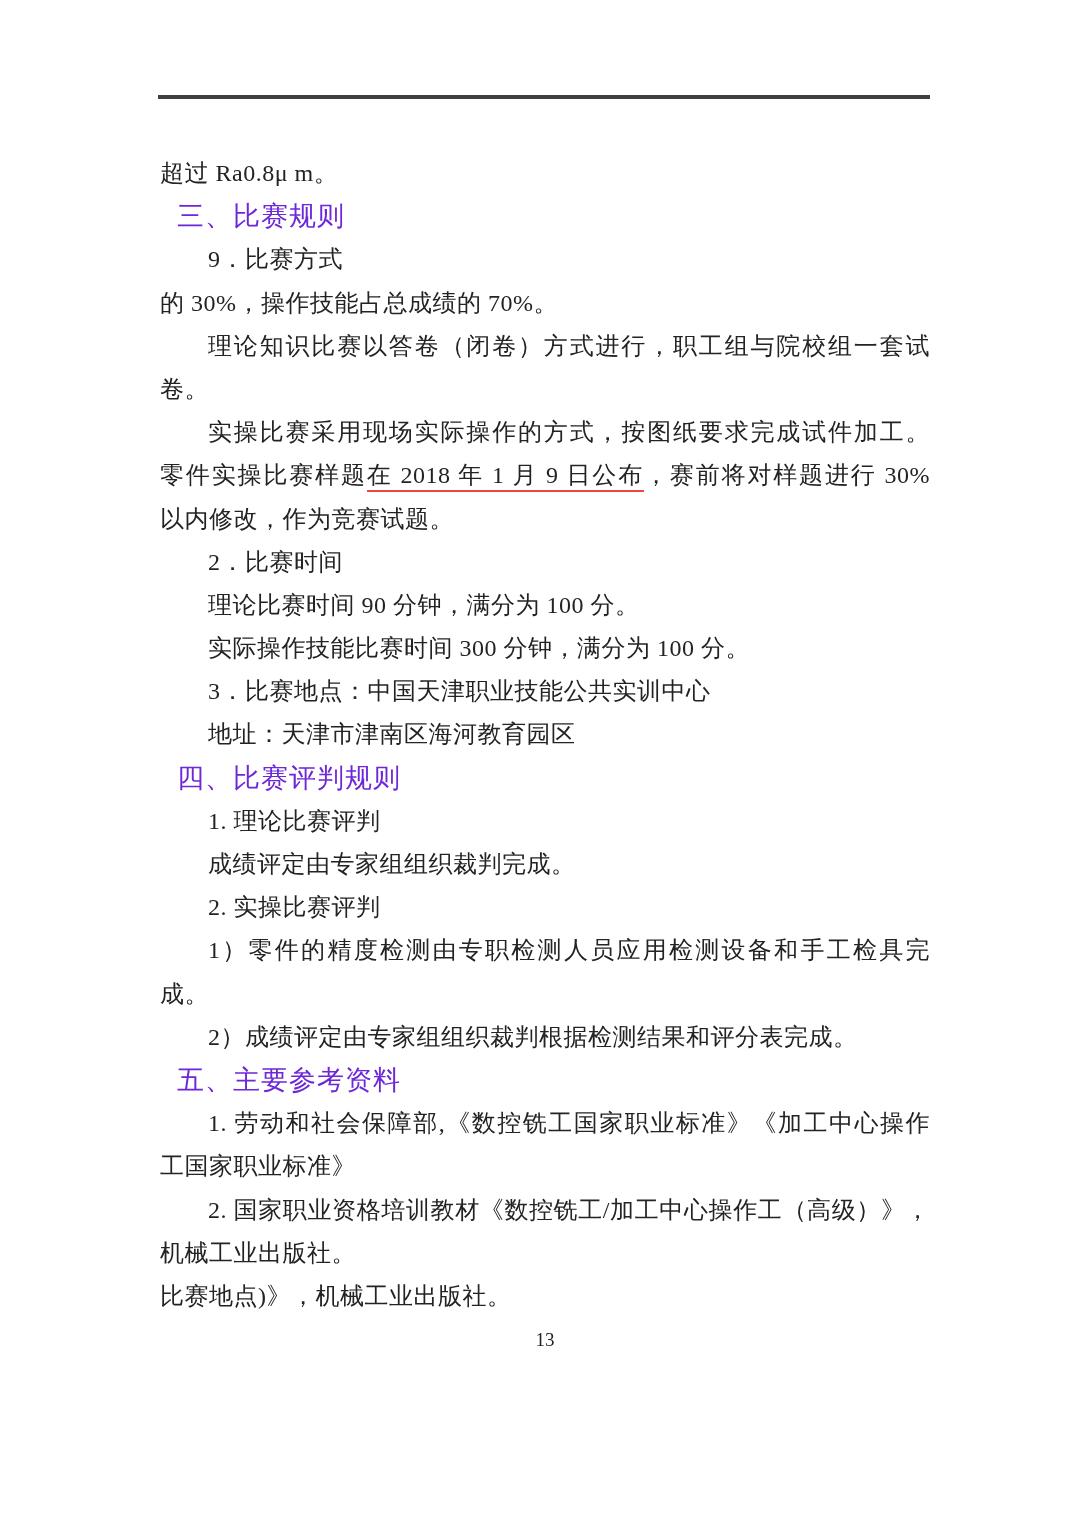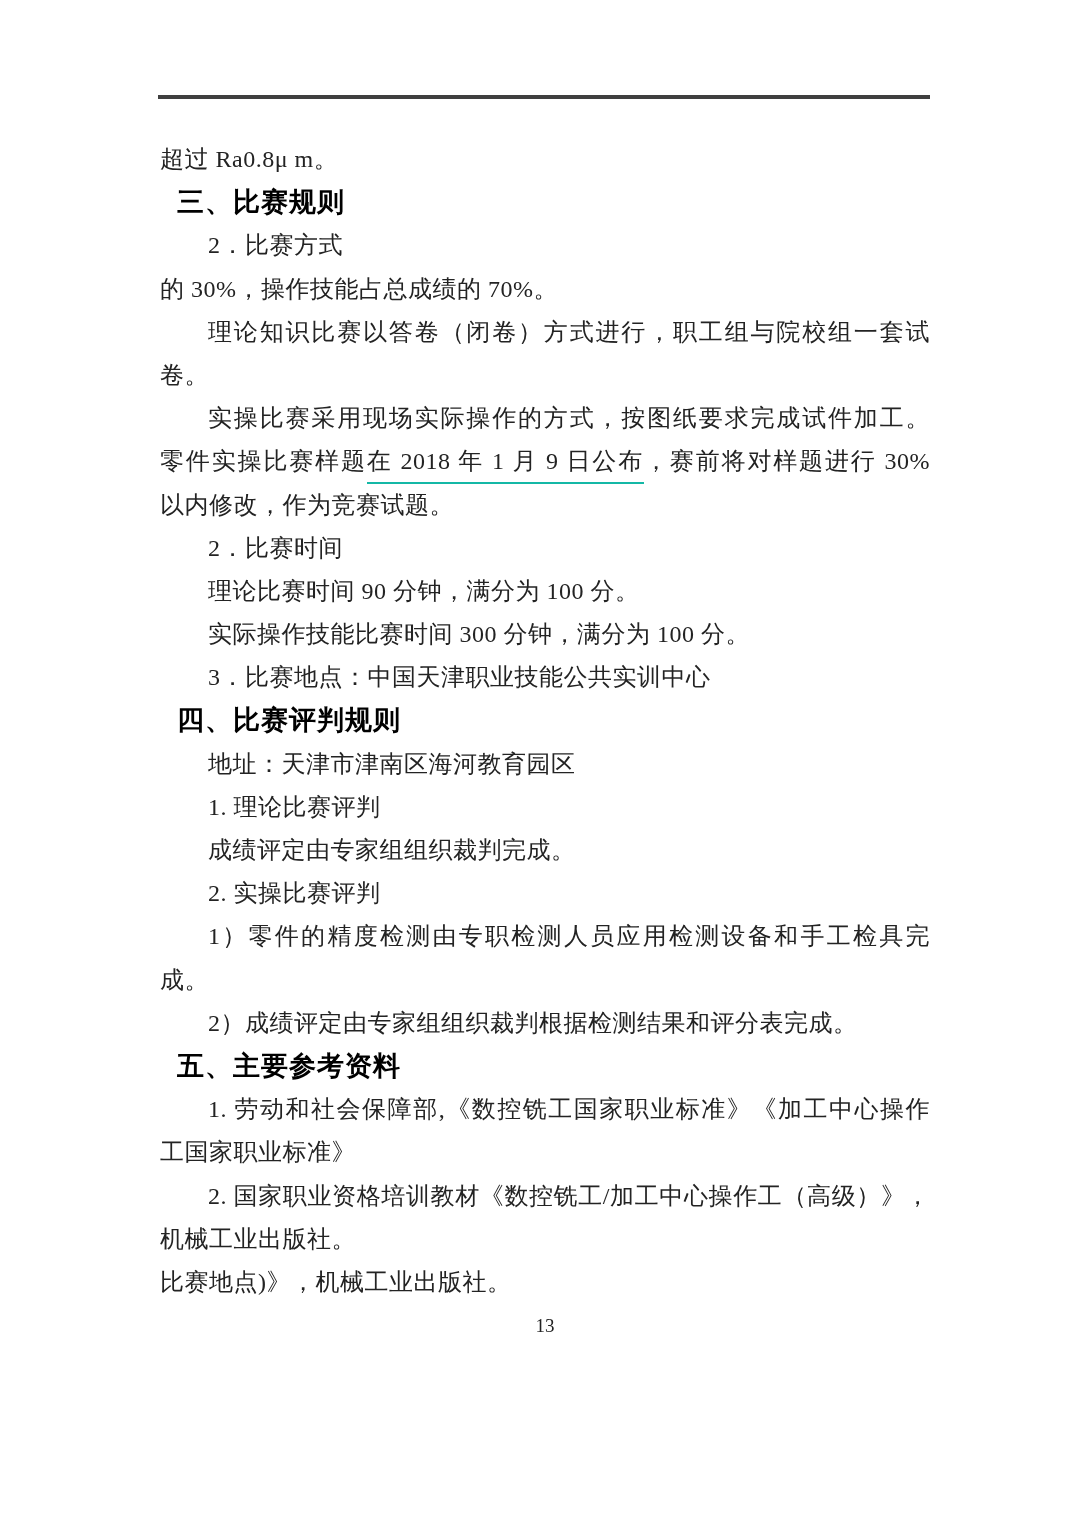--- a/index.html
+++ b/index.html
@@ -20,83 +20,83 @@
     position: absolute;
     left: 158px;
     top: 95px;
     width: 772px;
     height: 4px;
     background: #3f3f3f;
   }
   .content {
     position: absolute;
     left: 160px;
-    top: 138px;
+    top: 152px;
     width: 770px;
     font-size: 24px;
     line-height: 43.2px;
     letter-spacing: 0.5px;
   }
   .line {
     height: 43.2px;
     white-space: normal;
   }
   .indent {
     padding-left: 48px;
   }
   .fill {
     text-align: justify;
     text-align-last: justify;
   }
   .heading {
     font-family: "Liberation Sans", "DejaVu Sans", sans-serif;
-    font-weight: bold;
+    font-weight: normal;
     font-size: 27px;
     padding-left: 17px;
-    color: #000000;
+    color: #6d28d9;
     letter-spacing: 1px;
   }
   .underlined {
-    border-bottom: 2px solid #14b8a6;
-    padding-bottom: 8px;
+    border-bottom: 2px solid #ef4444;
+    padding-bottom: 2px;
   }
   .page-number {
     text-align: left;
     text-align-last: center;
     font-size: 19px;
     letter-spacing: 0;
   }
 </style>
 </head>
 <body>
 
 <div class="page">
   <div class="top-rule"></div>
 
   <div class="content">
 
     <div class="line">超过 Ra0.8μ m。</div>
 
     <div class="line heading">三、比赛规则</div>
-    <div class="line indent">2．比赛方式</div>
+    <div class="line indent">9．比赛方式</div>
     <div class="line">的 30%，操作技能占总成绩的 70%。</div>
     <div class="line indent fill">理论知识比赛以答卷（闭卷）方式进行，职工组与院校组一套试</div>
     <div class="line">卷。</div>
     <div class="line indent fill">实操比赛采用现场实际操作的方式，按图纸要求完成试件加工。</div>
     <div class="line fill">
       <span>零件实操比赛样题</span><span class="underlined">在 2018 年 1 月 9 日公布</span><span>，赛前将对样题进行 30%</span>
     </div>
     <div class="line">以内修改，作为竞赛试题。</div>
     <div class="line indent">2．比赛时间</div>
     <div class="line indent">理论比赛时间 90 分钟，满分为 100 分。</div>
     <div class="line indent">实际操作技能比赛时间 300 分钟，满分为 100 分。</div>
     <div class="line indent">3．比赛地点：中国天津职业技能公共实训中心</div>
+    <div class="line indent">地址：天津市津南区海河教育园区</div>
+
     <div class="line heading">四、比赛评判规则</div>
-
-    <div class="line indent">地址：天津市津南区海河教育园区</div>
     <div class="line indent">1. 理论比赛评判</div>
     <div class="line indent">成绩评定由专家组组织裁判完成。</div>
     <div class="line indent">2. 实操比赛评判</div>
     <div class="line indent fill">1）零件的精度检测由专职检测人员应用检测设备和手工检具完</div>
     <div class="line">成。</div>
     <div class="line indent">2）成绩评定由专家组组织裁判根据检测结果和评分表完成。</div>
 
     <div class="line heading">五、主要参考资料</div>
     <div class="line indent fill">1. 劳动和社会保障部,《数控铣工国家职业标准》《加工中心操作</div>
     <div class="line">工国家职业标准》</div>

